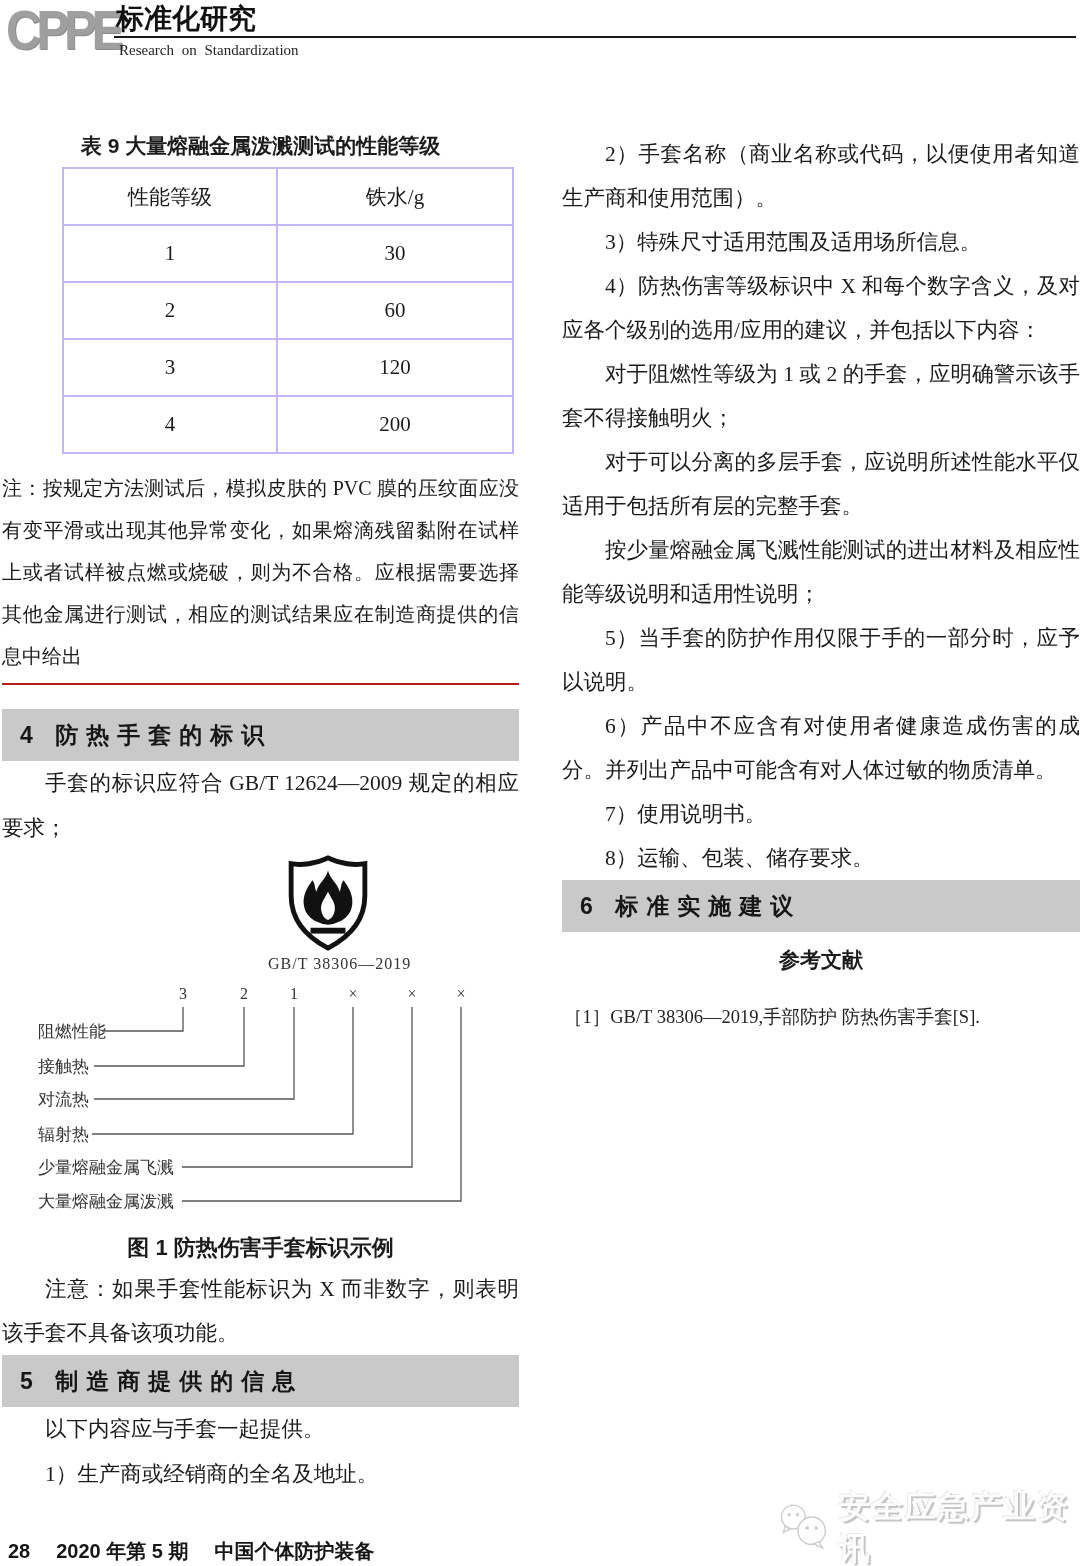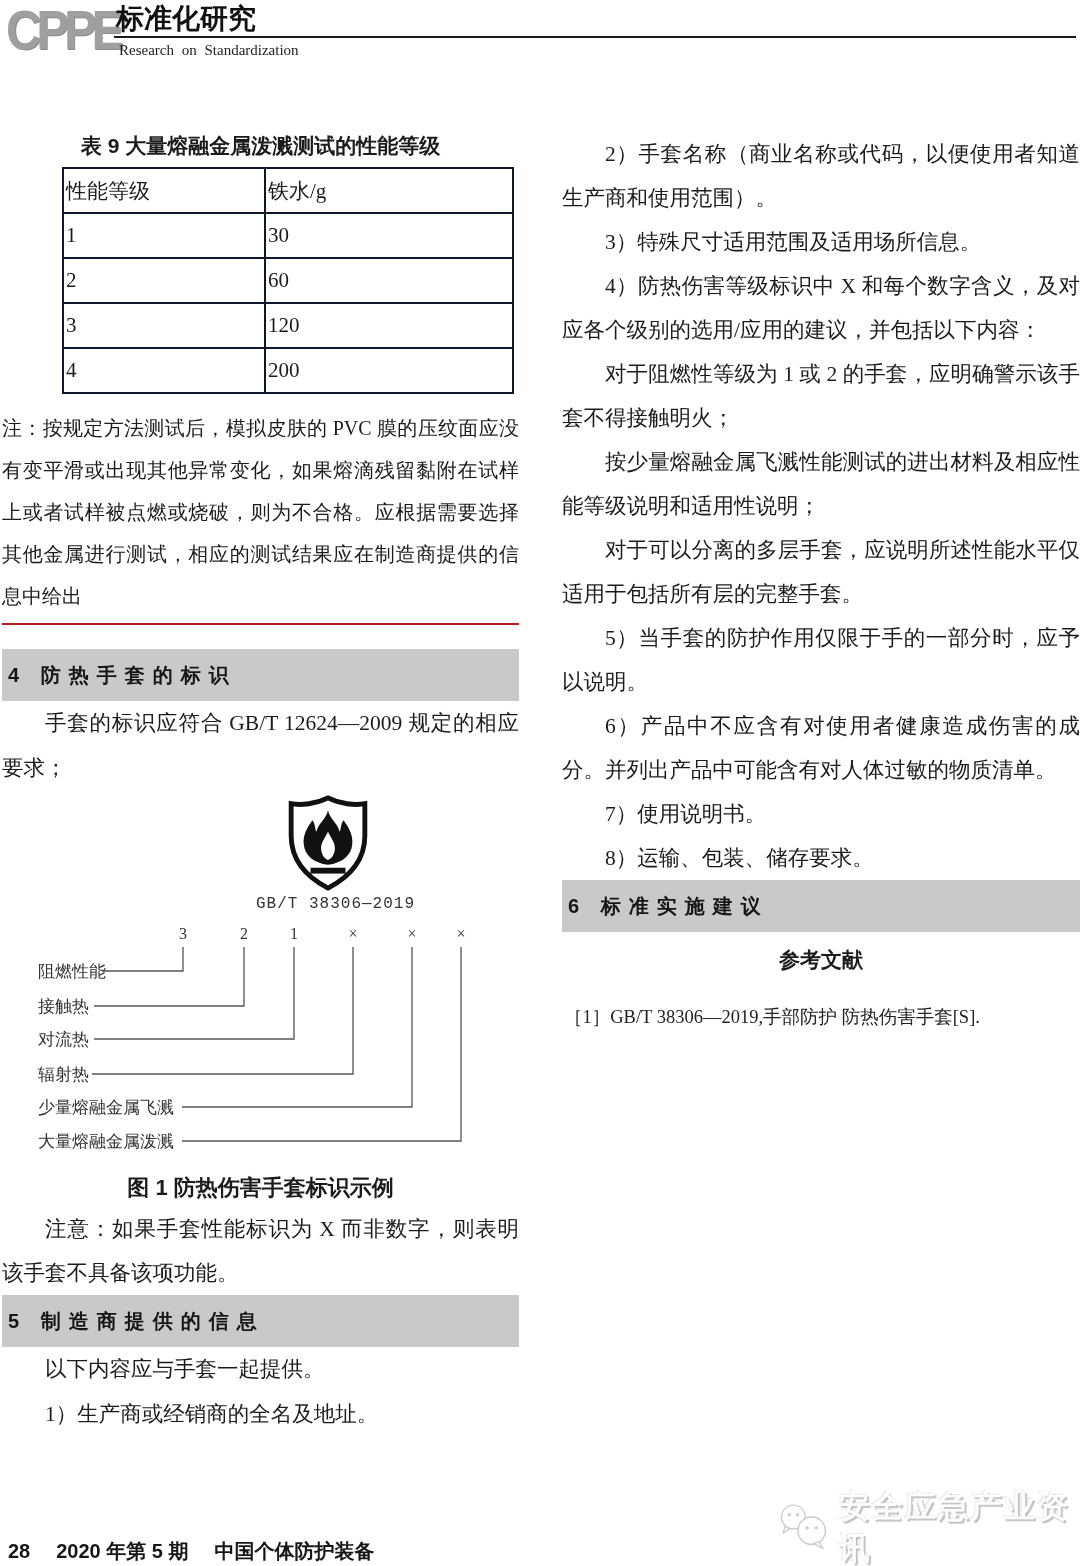--- a/index.html
+++ b/index.html
@@ -21,35 +21,35 @@
   .col-left{left:2px;width:517px;}
   .col-right{left:562px;width:518px;}
   p.body{margin:0;font-size:21.5px;line-height:44px;text-align:justify;text-indent:2em;}
   .col-right p.body{line-height:44px;}
   p.body.tall{line-height:45px;}
 
   
   .tbl-caption{margin:4px 0 0 0;text-align:center;font-family:"Liberation Sans","DejaVu Sans",sans-serif;
         font-weight:bold;font-size:21px;}
   table.perf{border-collapse:collapse;margin:7px 0 0 60px;width:452px;}
-  table.perf td{border:2px solid #0f172a;height:39px;font-size:21px;padding:2px;}
+  table.perf td{border:2px solid #c4b5fd;height:39px;text-align:center;font-size:21px;padding:8px;}
   table.perf td:first-child{width:196px;}
   .tbl-note{margin:13px 0 0 0;font-size:20px;line-height:42px;text-align:justify;
         border-bottom:2px solid #b91c1c;padding-bottom:6px;}
 
   
   .sec-bar{background:#c9c9c9;font-family:"Liberation Sans","DejaVu Sans",sans-serif;
-        font-weight:bold;font-size:20px;color:#161616;letter-spacing:8px;
-        padding:12px 0 12px 6px;line-height:28px;}
+        font-weight:bold;font-size:23px;color:#161616;letter-spacing:8px;
+        padding:12px 0 12px 18px;line-height:28px;}
   .mt24{margin-top:24px;}  .mt12{margin-top:12px;}  .mt0{margin-top:0;}
 
   
   .figure-wrap{position:relative;height:366px;margin-top:2px;}
   .shield{position:absolute;left:280px;top:2px;width:92px;height:97px;}
-  .shield-label{position:absolute;left:254px;top:102px;font-size:16px;letter-spacing:1px;color:#333;font-family:Liberation Mono, monospace;}
+  .shield-label{position:absolute;left:266px;top:102px;font-size:16px;letter-spacing:1px;color:#333;}
   .diagram{position:absolute;left:0;top:126px;width:517px;height:240px;}
   .diagram text{font-family:"Liberation Serif","DejaVu Serif",serif;fill:#333;}
   .diagram .code{font-size:16px;}
   .diagram .lbl{font-size:17px;}
   .fig-caption{margin:14px 0 0 0;text-align:center;font-family:"Liberation Sans","DejaVu Sans",sans-serif;
         font-weight:bold;font-size:22px;}
   .fig-note{margin:4px 0 0 0;font-size:21.5px;line-height:44px;text-align:justify;text-indent:2em;}
 
   
   .ref-heading{margin:14px 0 0 0;text-align:center;font-family:Liberation Mono, monospace;
@@ -154,22 +154,22 @@
     <div class="sec-bar mt0">5  制造商提供的信息</div>
     <p class="body tall mt12">以下内容应与手套一起提供。</p>
     <p class="body tall">1）生产商或经销商的全名及地址。</p>
   </div>
 
   <div class="col col-right">
     <p class="body" style="margin-top:4px">2）手套名称（商业名称或代码，以便使用者知道生产商和使用范围）。</p>
     <p class="body">3）特殊尺寸适用范围及适用场所信息。</p>
     <p class="body">4）防热伤害等级标识中 X 和每个数字含义，及对应各个级别的选用/应用的建议，并包括以下内容：</p>
     <p class="body">对于阻燃性等级为 1 或 2 的手套，应明确警示该手套不得接触明火；</p>
+    <p class="body">对于可以分离的多层手套，应说明所述性能水平仅适用于包括所有层的完整手套。</p>
     <p class="body">按少量熔融金属飞溅性能测试的进出材料及相应性能等级说明和适用性说明；</p>
-    <p class="body">对于可以分离的多层手套，应说明所述性能水平仅适用于包括所有层的完整手套。</p>
     <p class="body">5）当手套的防护作用仅限于手的一部分时，应予以说明。</p>
     <p class="body">6）产品中不应含有对使用者健康造成伤害的成分。并列出产品中可能含有对人体过敏的物质清单。</p>
     <p class="body">7）使用说明书。</p>
     <p class="body">8）运输、包装、储存要求。</p>
 
     <div class="sec-bar mt0">6  标准实施建议</div>
 
     <div class="ref-heading">参考文献</div>
     <div class="ref-item">［1］GB/T 38306—2019,手部防护 防热伤害手套[S].</div>
   </div>

